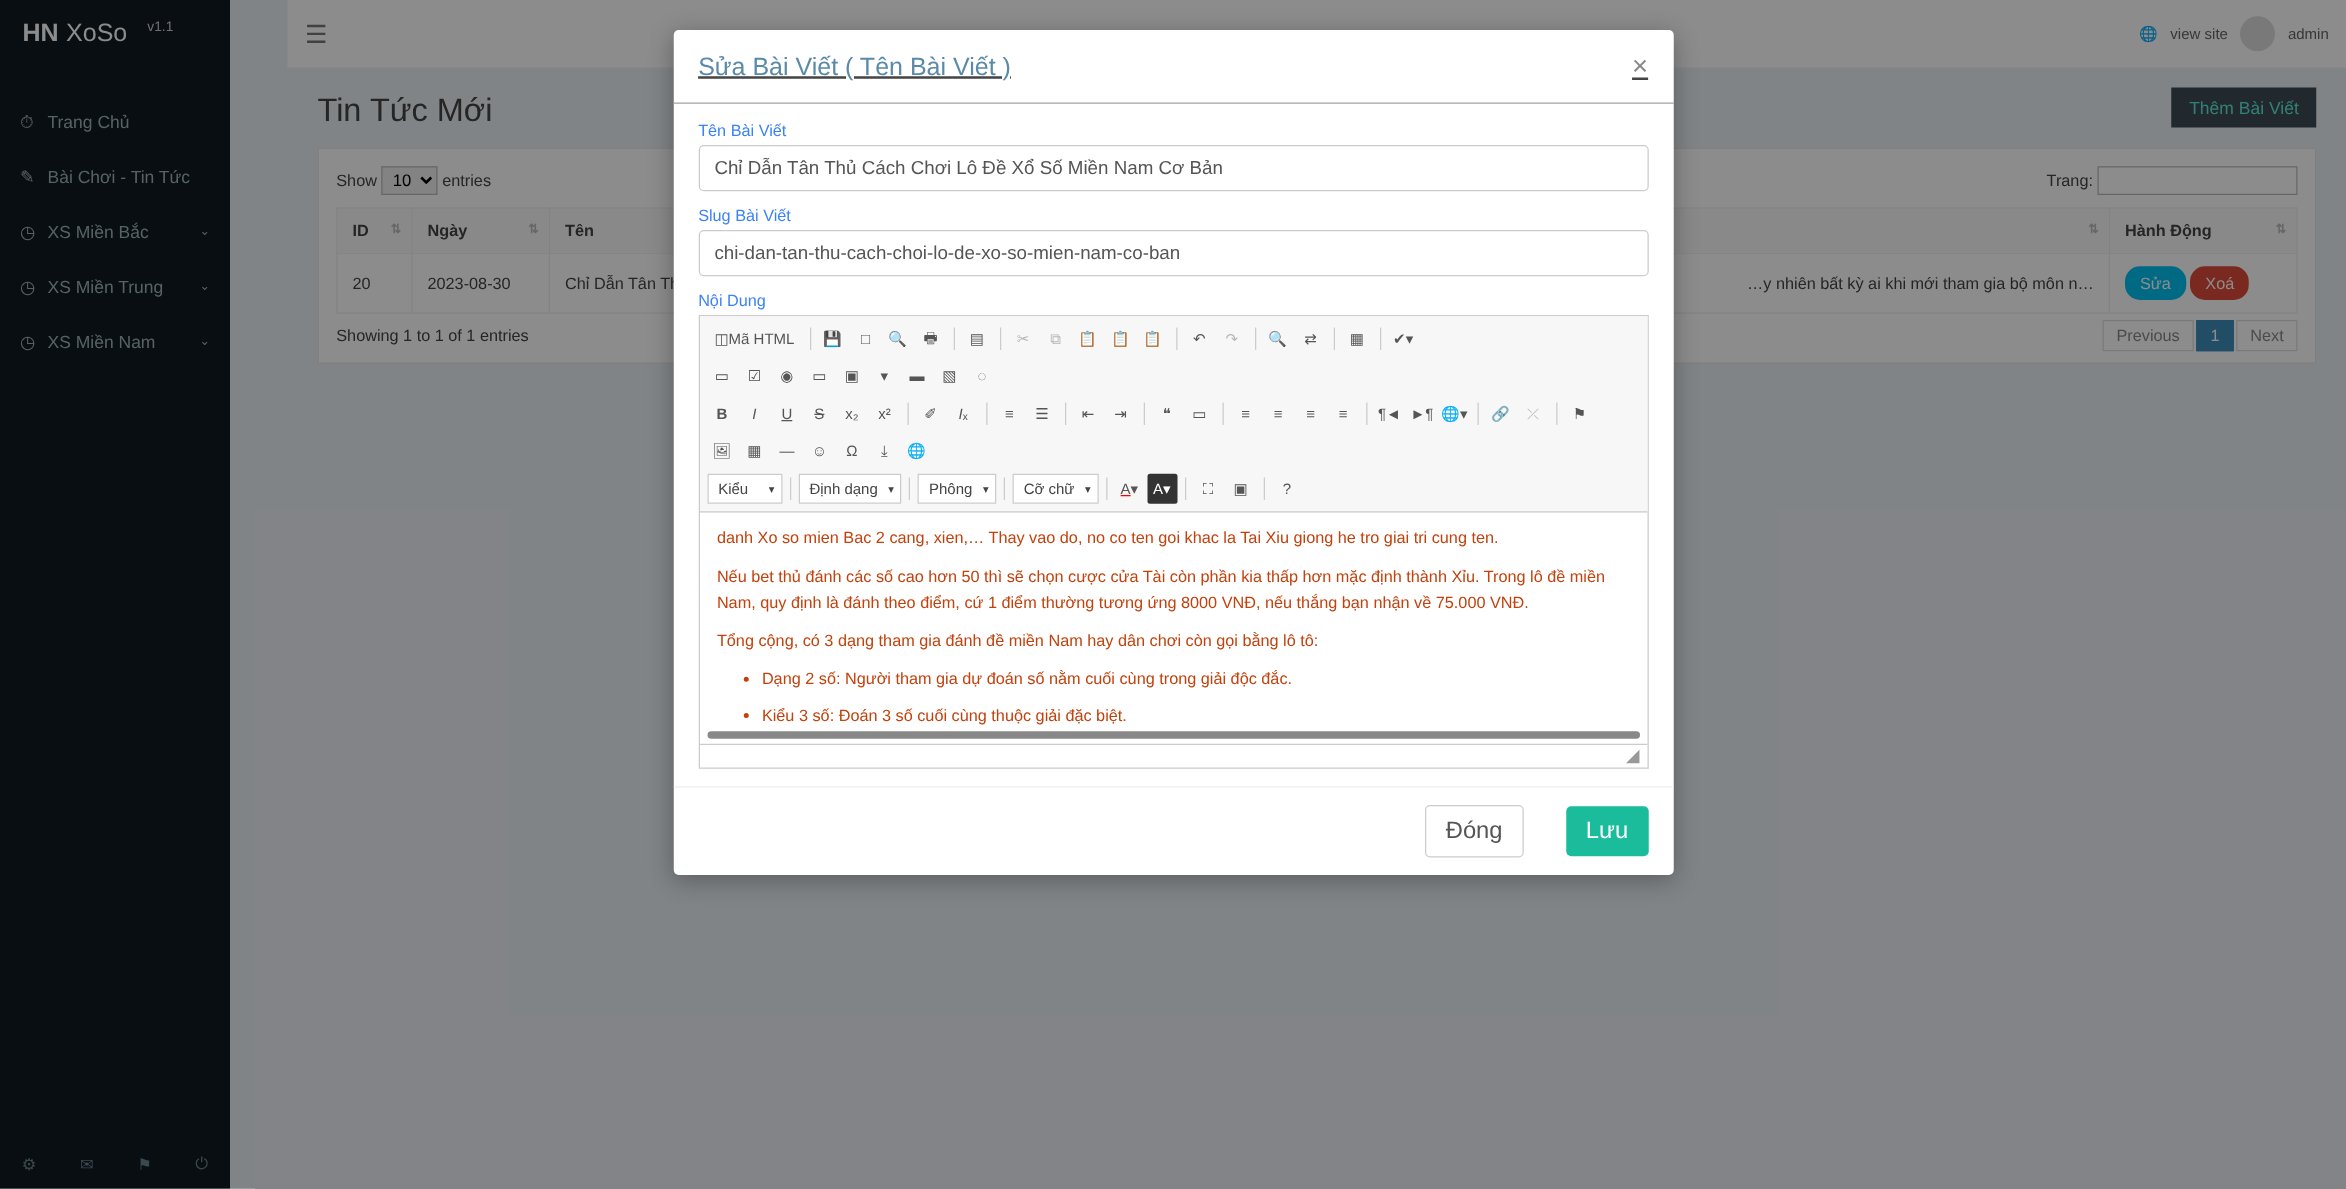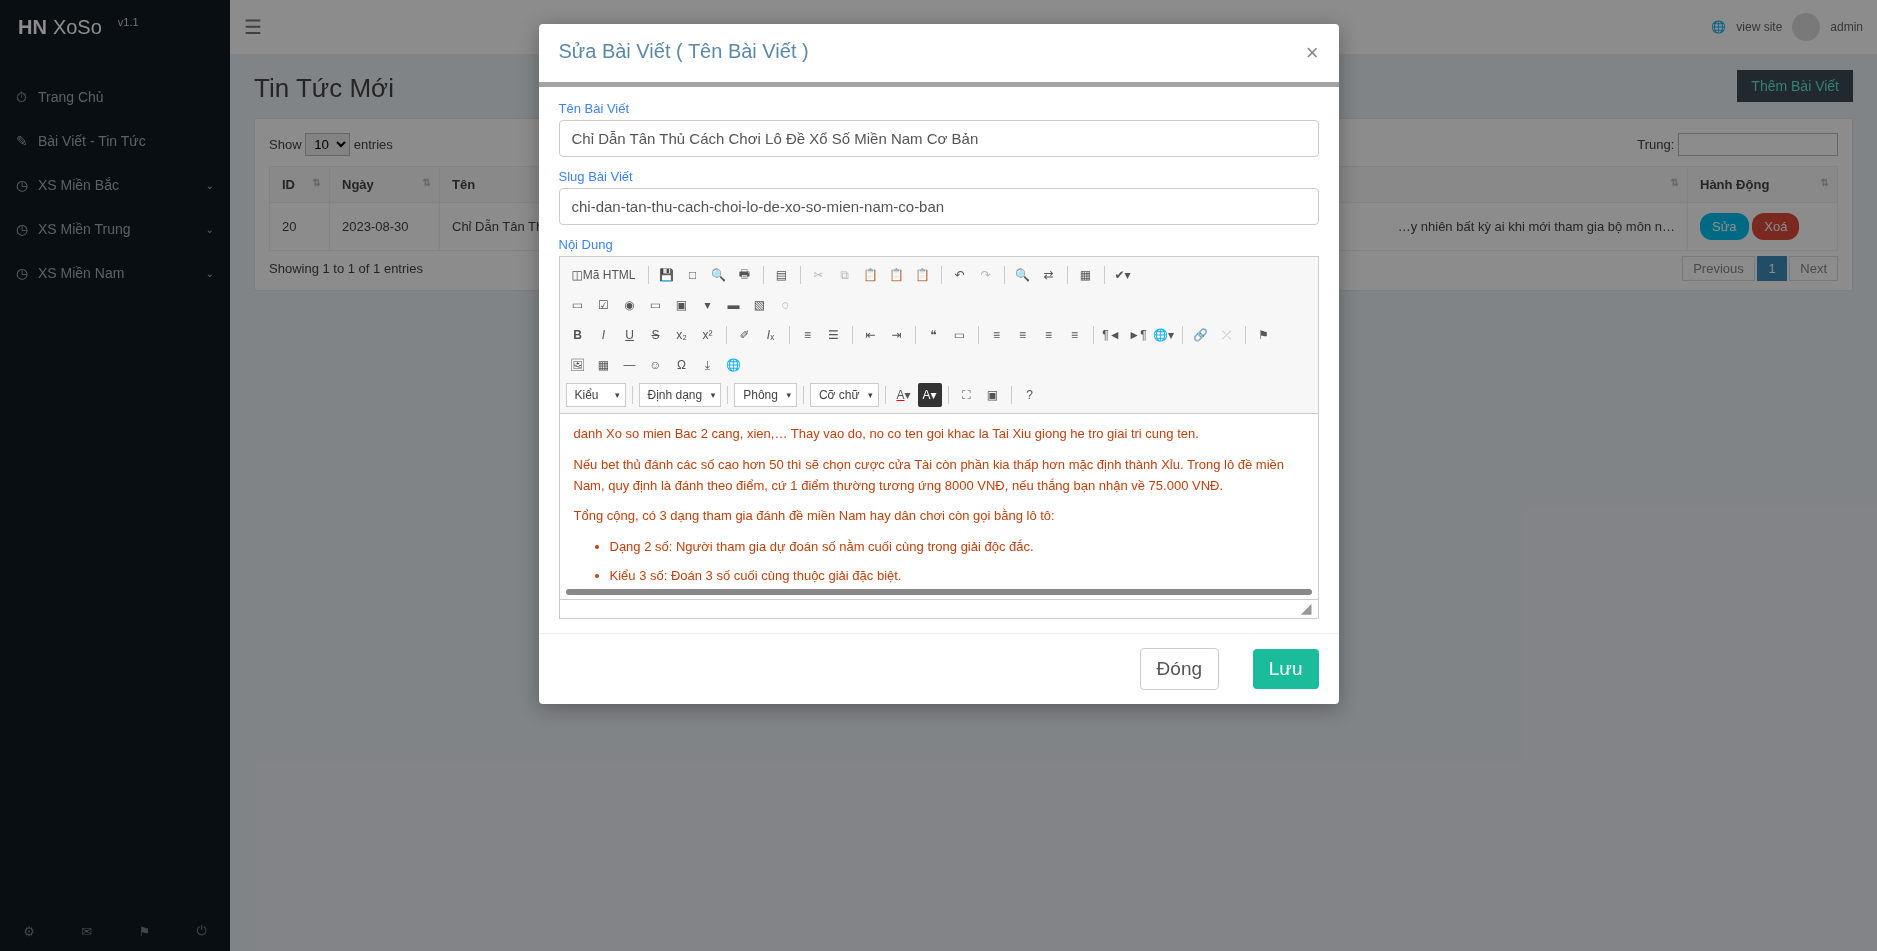--- a/index.html
+++ b/index.html
@@ -1,19 +1,19 @@
 <!DOCTYPE html>
 <html><head>
 <meta charset="utf-8">
 <style>
 * { box-sizing: border-box; margin: 0; padding: 0; }
 body { font-family: "Segoe UI", Arial, sans-serif; font-size: 13px; color: #444; background: #ecf0f5; overflow: hidden; width: 1877px; height: 951px; position: relative; }
 
 
-.sidebar { position: absolute; left: 0; top: 0; width: 230px; height: 951px; background: #111a22; color: #8aa4af; }
+.sidebar { position: absolute; left: 0; top: 0; width: 184px; height: 951px; background: #111a22; color: #8aa4af; }
 .brand { height: 55px; display: flex; align-items: center; padding-left: 18px; font-size: 20px; color: #fff; font-weight: 300; }
 .brand b { font-weight: 600; margin-right: 6px; }
 .brand small { font-size: 11px; margin-left: 16px; color: #ccc; position: relative; top: -6px; }
 .nav { padding-top: 20px; }
 .nav-item { display: flex; align-items: center; height: 44px; padding: 0 16px; color: #9fb3bc; cursor: pointer; font-size: 14px; }
 .nav-item .ic { width: 22px; font-size: 14px; }
 .nav-item .chev { margin-left: auto; font-size: 10px; }
 .footer-icons { position: absolute; bottom: 0; left: 0; right: 0; height: 40px; display: flex; justify-content: space-around; align-items: center; color: #6b8591; }
 
 
@@ -42,21 +42,21 @@
 
 .panel-bottom { display: flex; justify-content: space-between; align-items: center; margin-top: 10px; font-size: 13px; }
 .pager span { padding: 4px 10px; border: 1px solid #ddd; margin-left: -1px; color: #888; }
 .pager .active { background: #3c8dbc; color: #fff; border-color: #3c8dbc; }
 
 
 .overlay { position: absolute; inset: 0; background: rgba(0,0,0,0.45); }
 
 
 .modal { position: absolute; left: 50%; top: 24px; transform: translateX(-50%); width: 800px; background: #fff; border-radius: 4px; box-shadow: 0 4px 20px rgba(0,0,0,.3); }
-.modal-header { padding: 16px 20px; border-bottom: 5px solid #a3a3a3; display: flex; align-items: flex-start; }
+.modal-header { padding: 16px 20px; border-bottom: 1px solid #a3a3a3; display: flex; align-items: flex-end; text-decoration: underline; }
 .modal-title { font-size: 20px; color: #5b8aa8; font-weight: 400; }
 .modal-close { margin-left: auto; font-size: 22px; color: #888; cursor: pointer; background: none; border: none; }
 .modal-body { padding: 14px 20px; }
 .form-label { color: #3b82f6; font-size: 13px; margin-bottom: 4px; display: block; }
 .form-control { width: 100%; border: 1px solid #ccc; border-radius: 4px; padding: 9px 12px; font-size: 15px; color: #555; margin-bottom: 12px; font-family: inherit; }
 
 
 .cke { border: 1px solid #ccc; }
 .cke-toolbar { background: #f7f7f7; border-bottom: 1px solid #ccc; padding: 4px 6px; display: flex; flex-wrap: wrap; gap: 2px; align-items: center; }
 .cke-row { display: flex; flex-wrap: wrap; gap: 2px; align-items: center; width: 100%; padding: 2px 0; }
@@ -85,21 +85,21 @@
       <span>XoSo</span>
       <small>v1.1</small>
   </div>
   <div class="nav">
     <div class="nav-item">
       <span class="ic">⏱</span>
       <span>Trang Chủ</span>
     </div>
     <div class="nav-item">
       <span class="ic">✎</span>
-      <span>Bài Viết - Tin Tức</span>
+      <span>Bài Chơi - Tin Tức</span>
     </div>
     <div class="nav-item">
       <span class="ic">◷</span>
       <span>XS Miền Bắc</span>
       <span class="chev">⌄</span>
     </div>
     <div class="nav-item">
       <span class="ic">◷</span>
       <span>XS Miền Trung</span>
       <span class="chev">⌄</span>
@@ -134,21 +134,21 @@
     <button class="add-btn">Thêm Bài Viết</button>
 
     <div class="panel">
       <div class="panel-top">
         <div>
           <span>Show</span>
           <select><option>10</option></select>
           <span>entries</span>
         </div>
         <div>
-          <span>Trung:</span>
+          <span>Trang:</span>
           <input type="text" style="">
         </div>
       </div>
 
       <table class="dt">
         <thead>
             <tr>
           <th style="width:60px"><span>ID</span><span class="sort-ic">⇅</span></th>
           <th style="width:110px"><span>Ngày</span><span class="sort-ic">⇅</span></th>
           <th style="width:400px"><span>Tên</span><span class="sort-ic">⇅</span></th>

